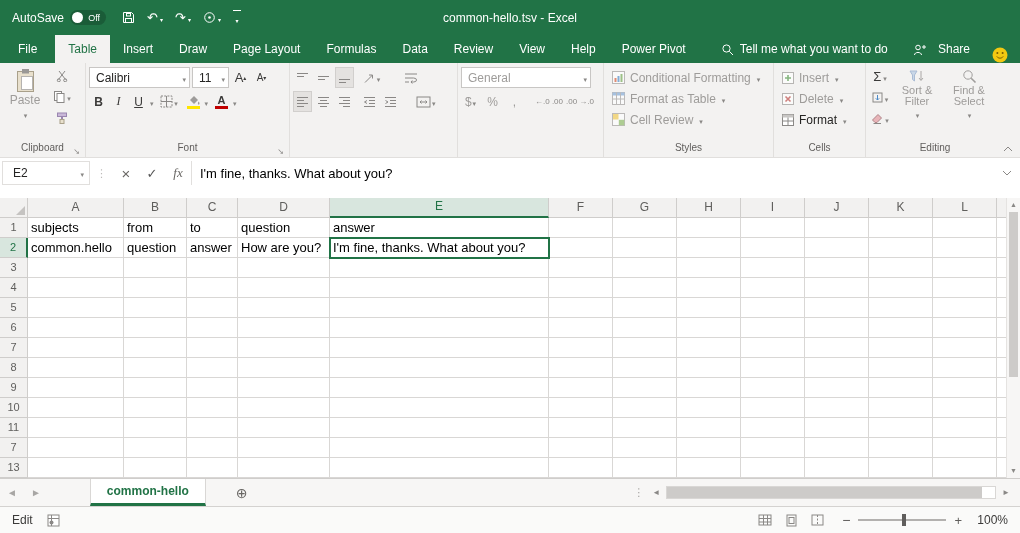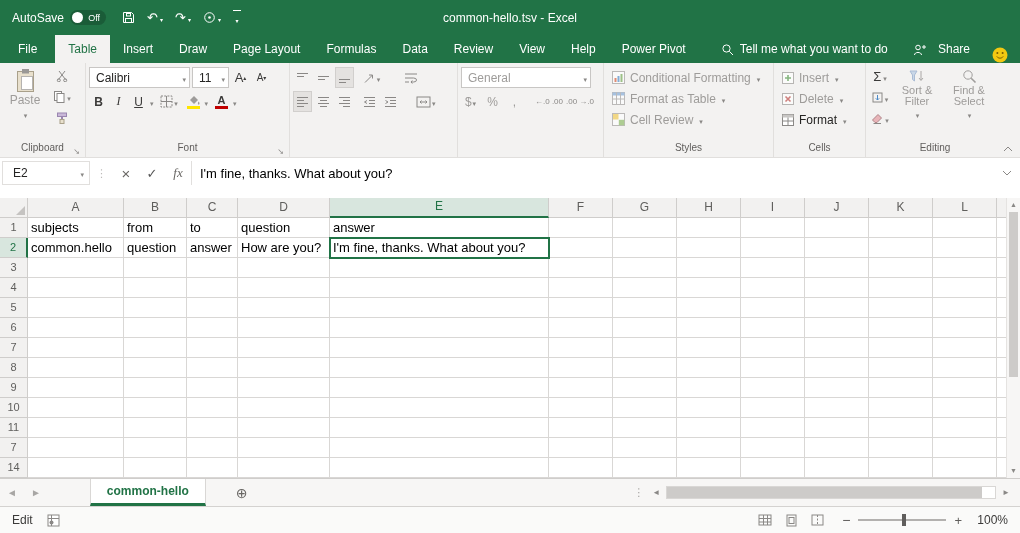--- a/index.html
+++ b/index.html
@@ -727,21 +727,21 @@
           <div class="cell" style="width: 64px;"></div>
           <div class="cell" style="width: 64px;"></div>
           <div class="cell" style="width: 64px;"></div>
           <div class="cell" style="width: 64px;"></div>
           <div class="cell" style="width: 64px;"></div>
           <div class="cell" style="width: 64px;"></div>
           <div class="cell" style="width: 64px;"></div>
           <div class="cell" style="width: 64px;"></div>
         </div>
         <div class="grid-row">
-          <div class="row-h">14</div>
+          <div class="row-h">13</div>
           <div class="cell" style="width: 96px;"></div>
           <div class="cell" style="width: 63px;"></div>
           <div class="cell" style="width: 51px;"></div>
           <div class="cell" style="width: 92px;"></div>
           <div class="cell" style="width: 219px;"></div>
           <div class="cell" style="width: 64px;"></div>
           <div class="cell" style="width: 64px;"></div>
           <div class="cell" style="width: 64px;"></div>
           <div class="cell" style="width: 64px;"></div>
           <div class="cell" style="width: 64px;"></div>

